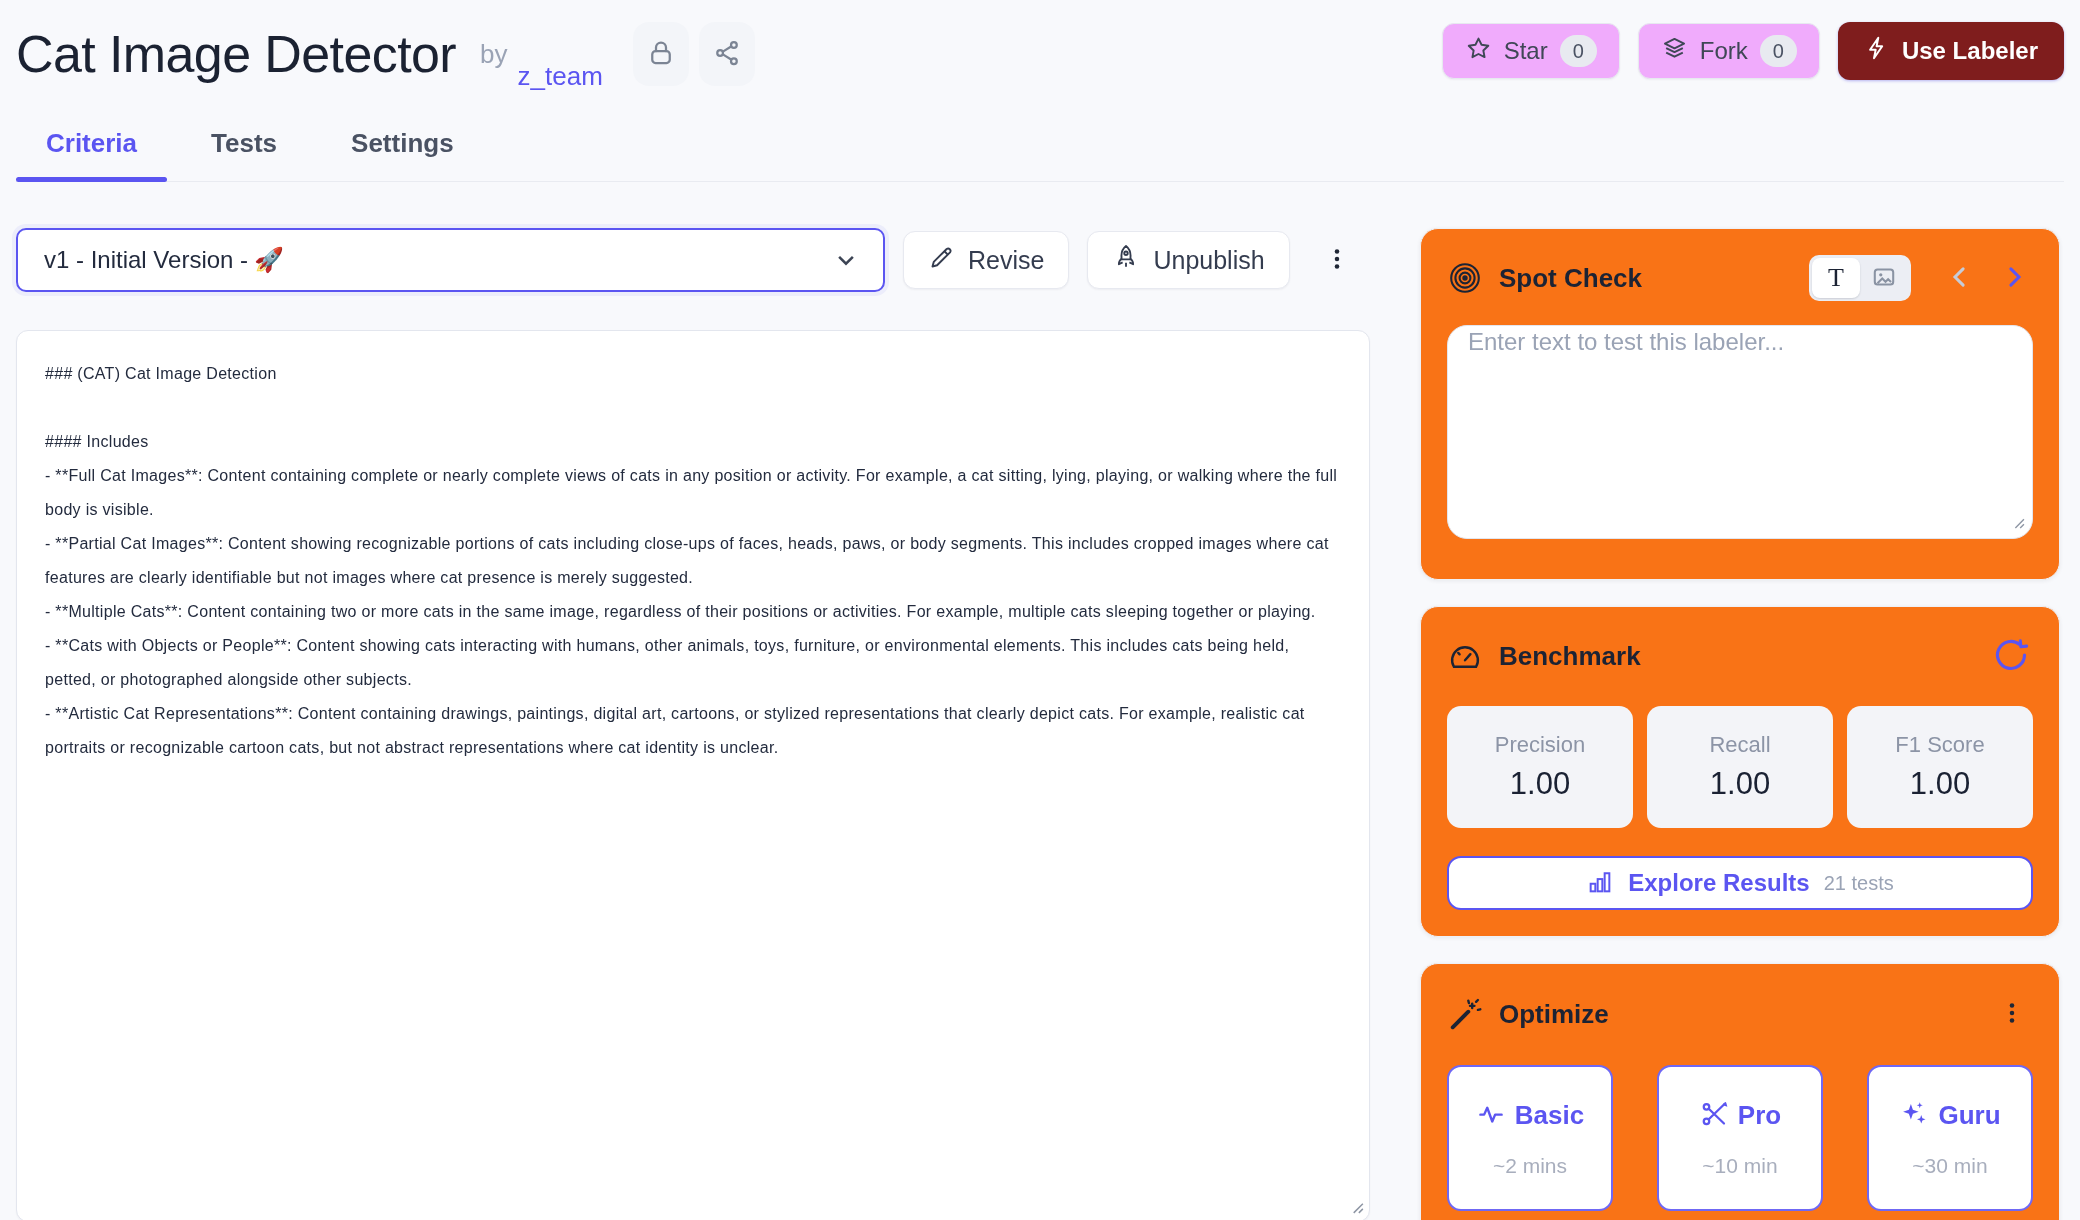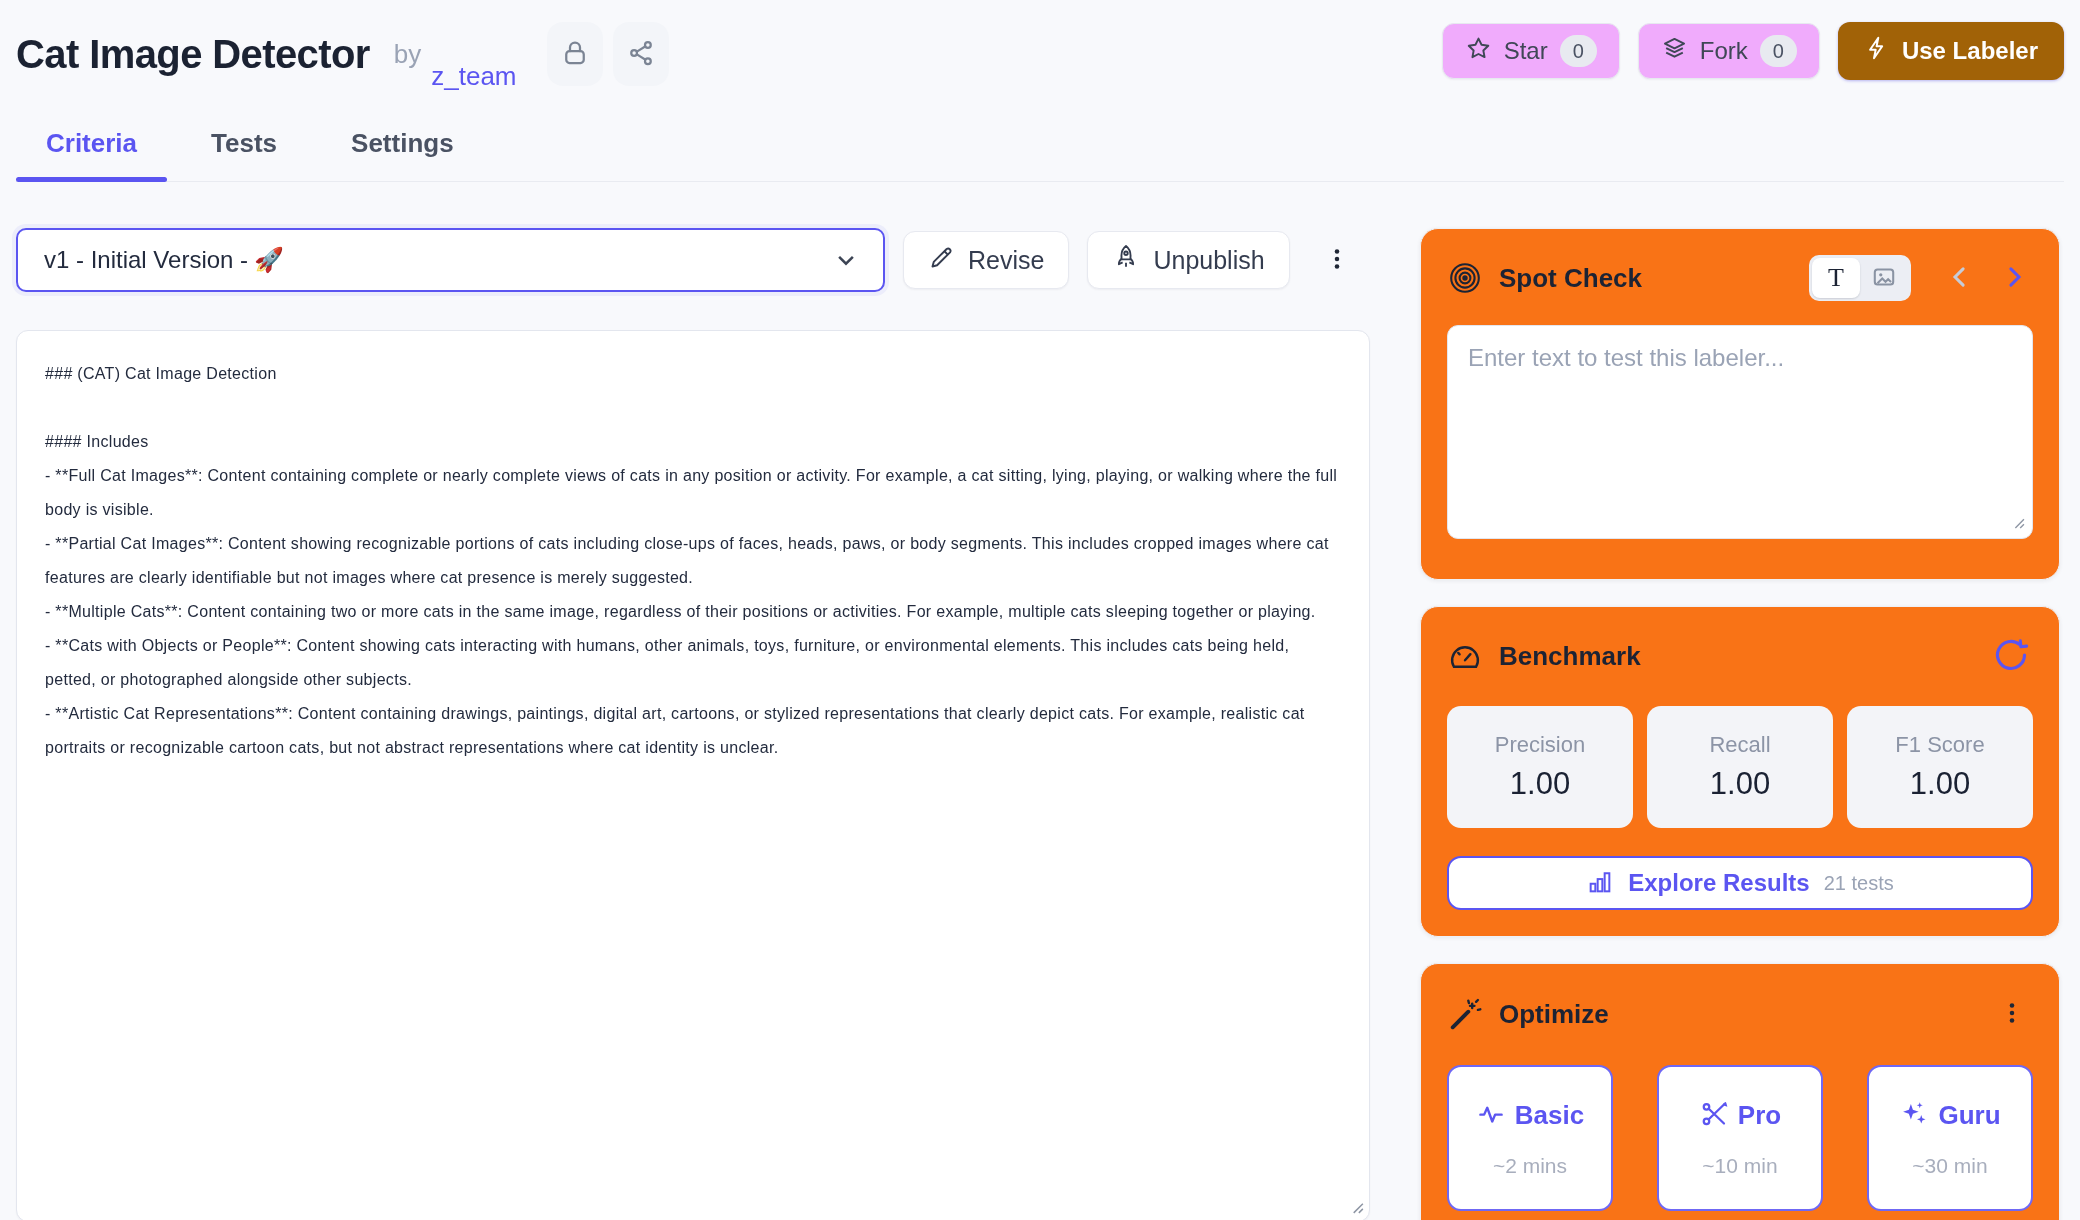--- a/index.html
+++ b/index.html
@@ -6,40 +6,40 @@
   html,body { width:2080px; height:1220px; overflow:hidden; }
   body {
     font-family:"Liberation Sans","DejaVu Sans",sans-serif;
     background:#f8f9fc; color:#1c2334;
   }
   .page { width:2080px; height:1220px; padding:0 16px; }
 
   
   .header { display:flex; align-items:flex-start; padding-top:16px; }
   .title-group { display:flex; align-items:center; gap:24px; }
-  .app-title { font-size:40px; font-weight:700; letter-spacing:-0.6px; color:#1b2232; }
+  .app-title { font-size:52px; font-weight:400; letter-spacing:-0.6px; color:#1b2232; }
   .byline { font-size:26px; color:#9aa3b5; display:flex; gap:10px; align-items:center; }
   .byline a { color:#5b55f1; text-decoration:none; font-weight:500;margin-top:45px; }
   .pill-icon-btn {
     width:56px; height:64px; border:none; border-radius:16px; background:#f3f5f9;
     display:flex; align-items:center; justify-content:center; color:#7b8494; cursor:pointer;
   }
   .pill-icon-btn + .pill-icon-btn { margin-left:10px; }
   .header-actions { margin-left:auto; display:flex; align-items:center; gap:18px; padding-top:6px; }
   .ghost-btn {
     height:56px; padding:0 22px; background:#f0abfc; border:1px solid #e7e9f0; border-radius:12px;
     display:flex; align-items:center; gap:12px; font-size:24px; color:#3f4756; cursor:pointer;
     box-shadow:0 1px 2px rgba(16,24,40,.05);
   }
   .count-badge {
     background:#e8eaf0; color:#4a5263; border-radius:999px; font-size:20px;
     padding:4px 13px; line-height:1.2;
   }
   .primary-btn {
-    height:58px; padding:0 26px; background:#a16207; color:#fff; border:none; border-radius:12px;
+    height:58px; padding:0 26px; background:#7f1d1d; color:#fff; border:none; border-radius:12px;
     display:flex; align-items:center; gap:12px; font-size:24px; font-weight:600; cursor:pointer;
     box-shadow:0 1px 3px rgba(61,52,220,.35);
   }
 
   
   .tabs { display:flex; gap:14px; margin-top:26px; border-bottom:1px solid #e9ebf1; }
   .tab {
     padding:10px 30px 22px; font-size:26px; font-weight:600; color:#4a5263;
     background:none; border:none; cursor:pointer; position:relative;
   }
@@ -99,21 +99,21 @@
   }
   .mode-btn.active {
     background:#fff; color:#1c2334; box-shadow:0 1px 2px rgba(16,24,40,.15);
     font-family:"Liberation Serif","DejaVu Serif",serif; font-size:26px;
   }
   .nav-chevron { background:none; border:none; cursor:pointer; display:flex; padding:4px; }
   .nav-chevron.prev { color:#c6ccd8; }
   .nav-chevron.next { color:#5b55f1; }
   .spot-area-wrap { position:relative; margin-top:24px; }
   .spot-area {
-    width:100%; height:214px; border:1px solid #e3e6ee; border-radius:11px; padding:18px 20px;
+    width:100%; height:214px; border:1px solid #e3e6ee; border-radius:20px; padding:2px 20px;
     font-family:"Liberation Sans","DejaVu Sans",sans-serif; font-size:24px; color:#232b3e;
     resize:none; outline:none;
   }
   .spot-area::placeholder { color:#9aa3b5; }
 
   
   .stats-row { display:flex; gap:14px; margin-top:26px; }
   .stat {
     flex:1; background:#f3f4f8; border-radius:14px; height:122px;
     display:flex; flex-direction:column; align-items:center; justify-content:center; gap:8px;

